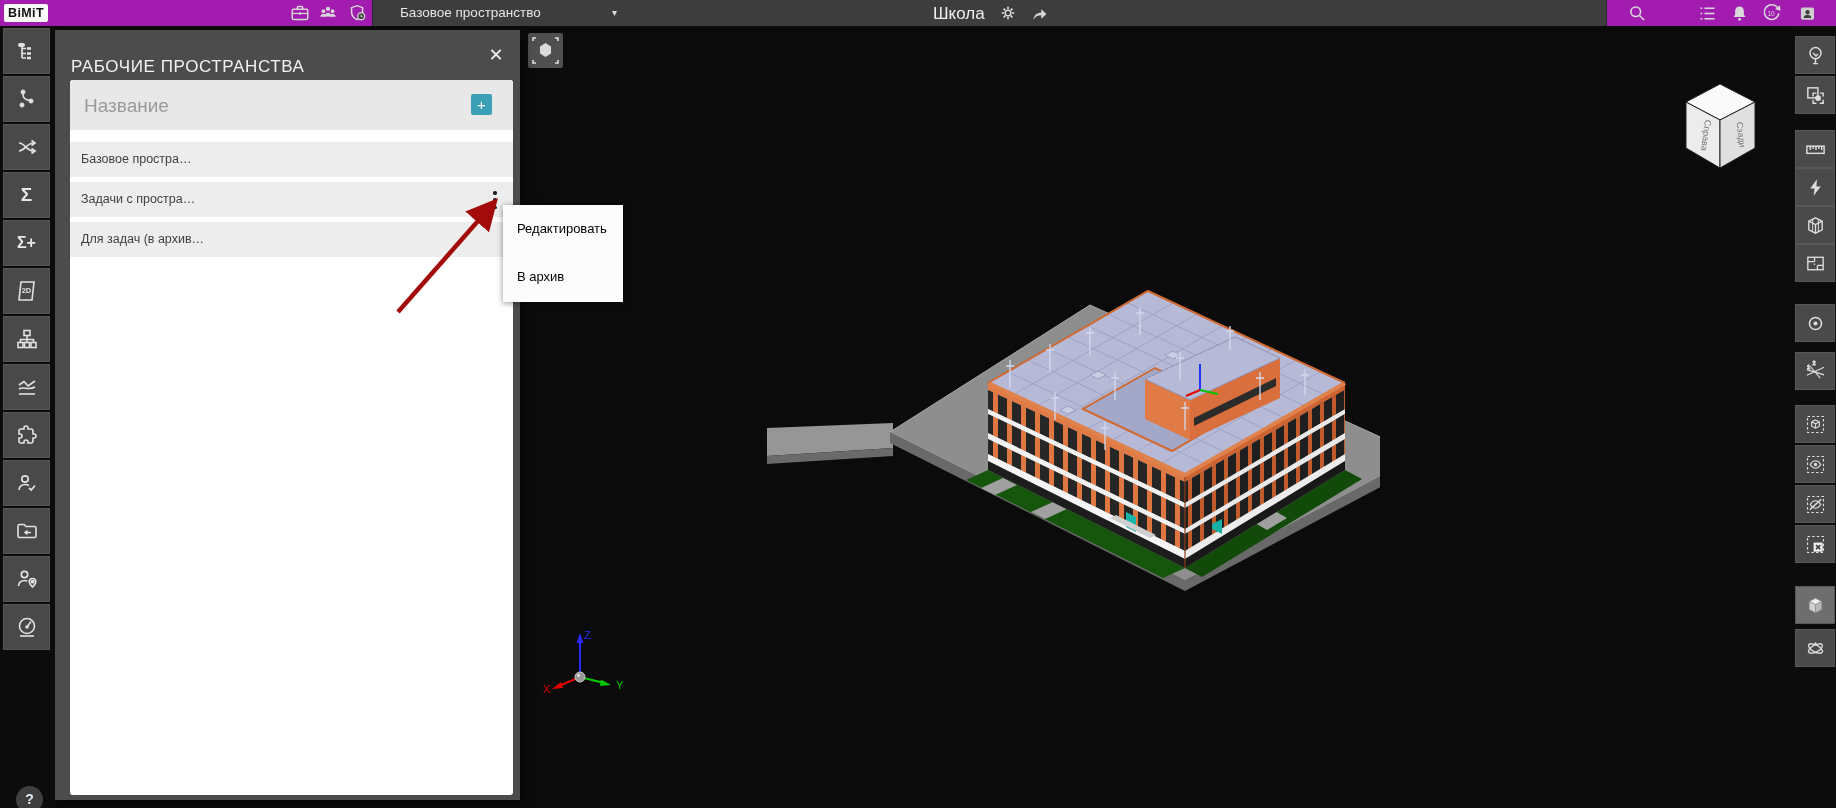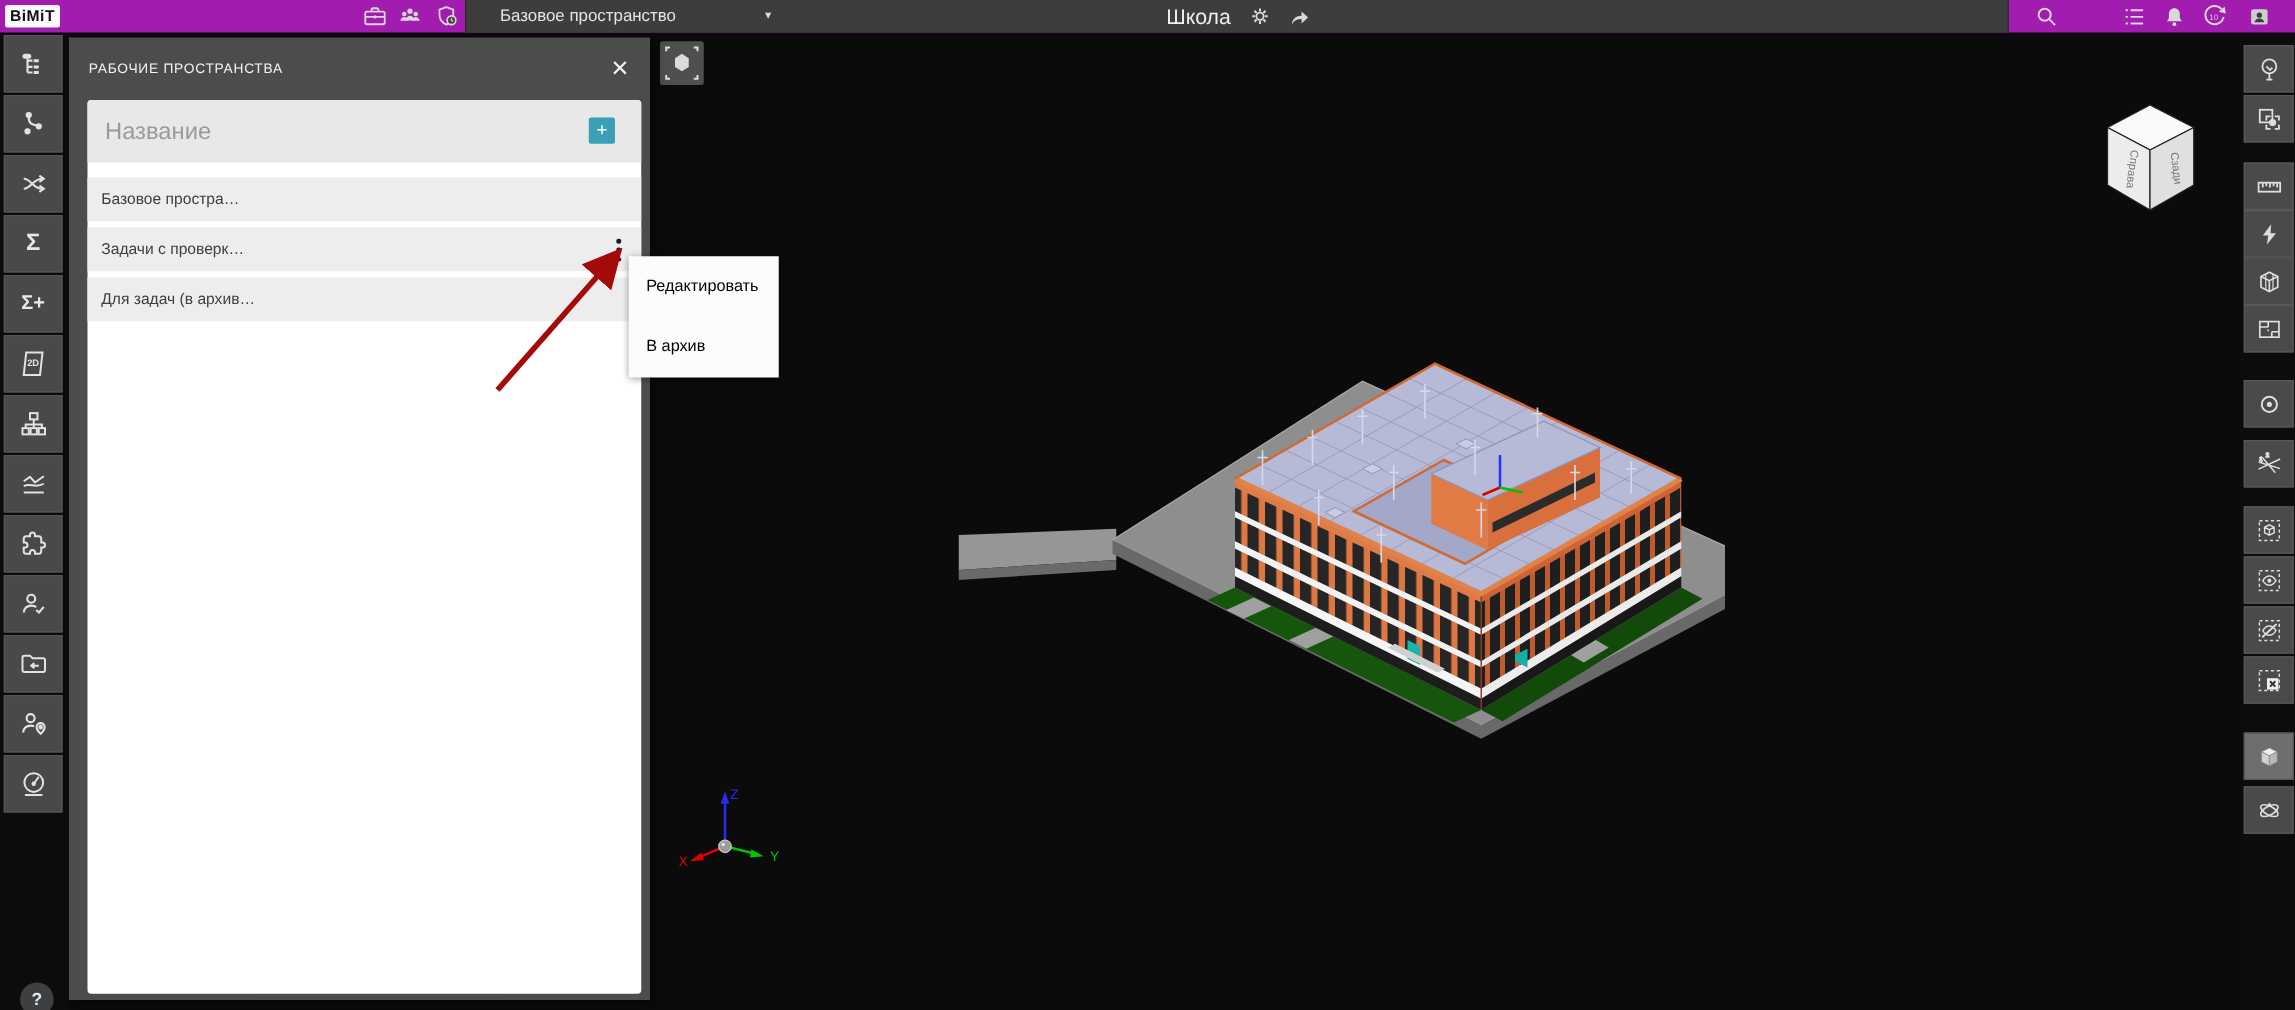--- a/index.html
+++ b/index.html
@@ -22,22 +22,22 @@
   .help-circle{position:absolute;left:16px;top:760px;width:27px;height:27px;border-radius:50%;background:#3f3f3f;
     color:#dcecf8;font-size:14px;font-weight:bold;text-align:center;line-height:27px;cursor:pointer;}
   
   .rsidebar{position:absolute;right:0;top:26px;width:42px;height:782px;background:#0c0c0c;z-index:30;}
   .rs-btn{position:absolute;left:1px;width:40px;height:38px;background:#4a4a4a;border:1px solid #585858;
     box-sizing:border-box;display:flex;align-items:center;justify-content:center;cursor:pointer;}
   .rs-light{background:#6e6e6e;}
   
   .panel{position:absolute;left:55px;top:30px;width:465px;height:770px;background:#4c4c4c;
     box-shadow:2px 3px 10px rgba(0,0,0,.55);z-index:20;}
-  .panel-title{position:absolute;left:16px;top:0;height:64px;line-height:50px;color:#f2f2f2;
-    font-size:11px;letter-spacing:.6px;}
+  .panel-title{position:absolute;left:16px;top:12px;height:64px;line-height:50px;color:#f2f2f2;
+    font-size:17px;letter-spacing:.6px;}
   .panel-close{position:absolute;right:12px;top:13px;width:24px;height:24px;color:#efefef;font-size:18px;
     text-align:center;line-height:24px;cursor:pointer;}
   .panel-card{position:absolute;left:15px;top:50px;width:443px;height:715px;background:#ffffff;border-radius:3px;}
   .search-row{position:relative;height:50px;background:#e8e8e8;border-radius:3px 3px 0 0;}
   .search-input{position:absolute;left:12px;top:13px;width:330px;height:24px;border:none;background:transparent;
     outline:none;font-size:19px;color:#444;font-family:"Liberation Sans",sans-serif;}
   .search-input::placeholder{color:#9a9a9a;}
   .add-btn{position:absolute;right:21px;top:14px;width:21px;height:21px;background:#3b9fb5;color:#fff;
     border-radius:2px;font-size:15px;text-align:center;line-height:21px;cursor:pointer;}
   .rows{margin-top:12px;}
@@ -473,21 +473,21 @@
   <div class="panel-card">
     <div class="search-row">
       <input class="search-input" placeholder="Название" style="">
       <div class="add-btn">+</div>
     </div>
     <div class="rows">
       <div class="ws-row">
         <span>Базовое простра…</span>
       </div>
       <div class="ws-row">
-        <span>Задачи с проверк…</span>
+        <span>Задачи с простра…</span>
         <span class="kebab">
             <i></i>
             <i></i>
             <i></i>
           </span>
       </div>
       <div class="ws-row">
         <span>Для задач (в архив…</span>
       </div>
     </div>

